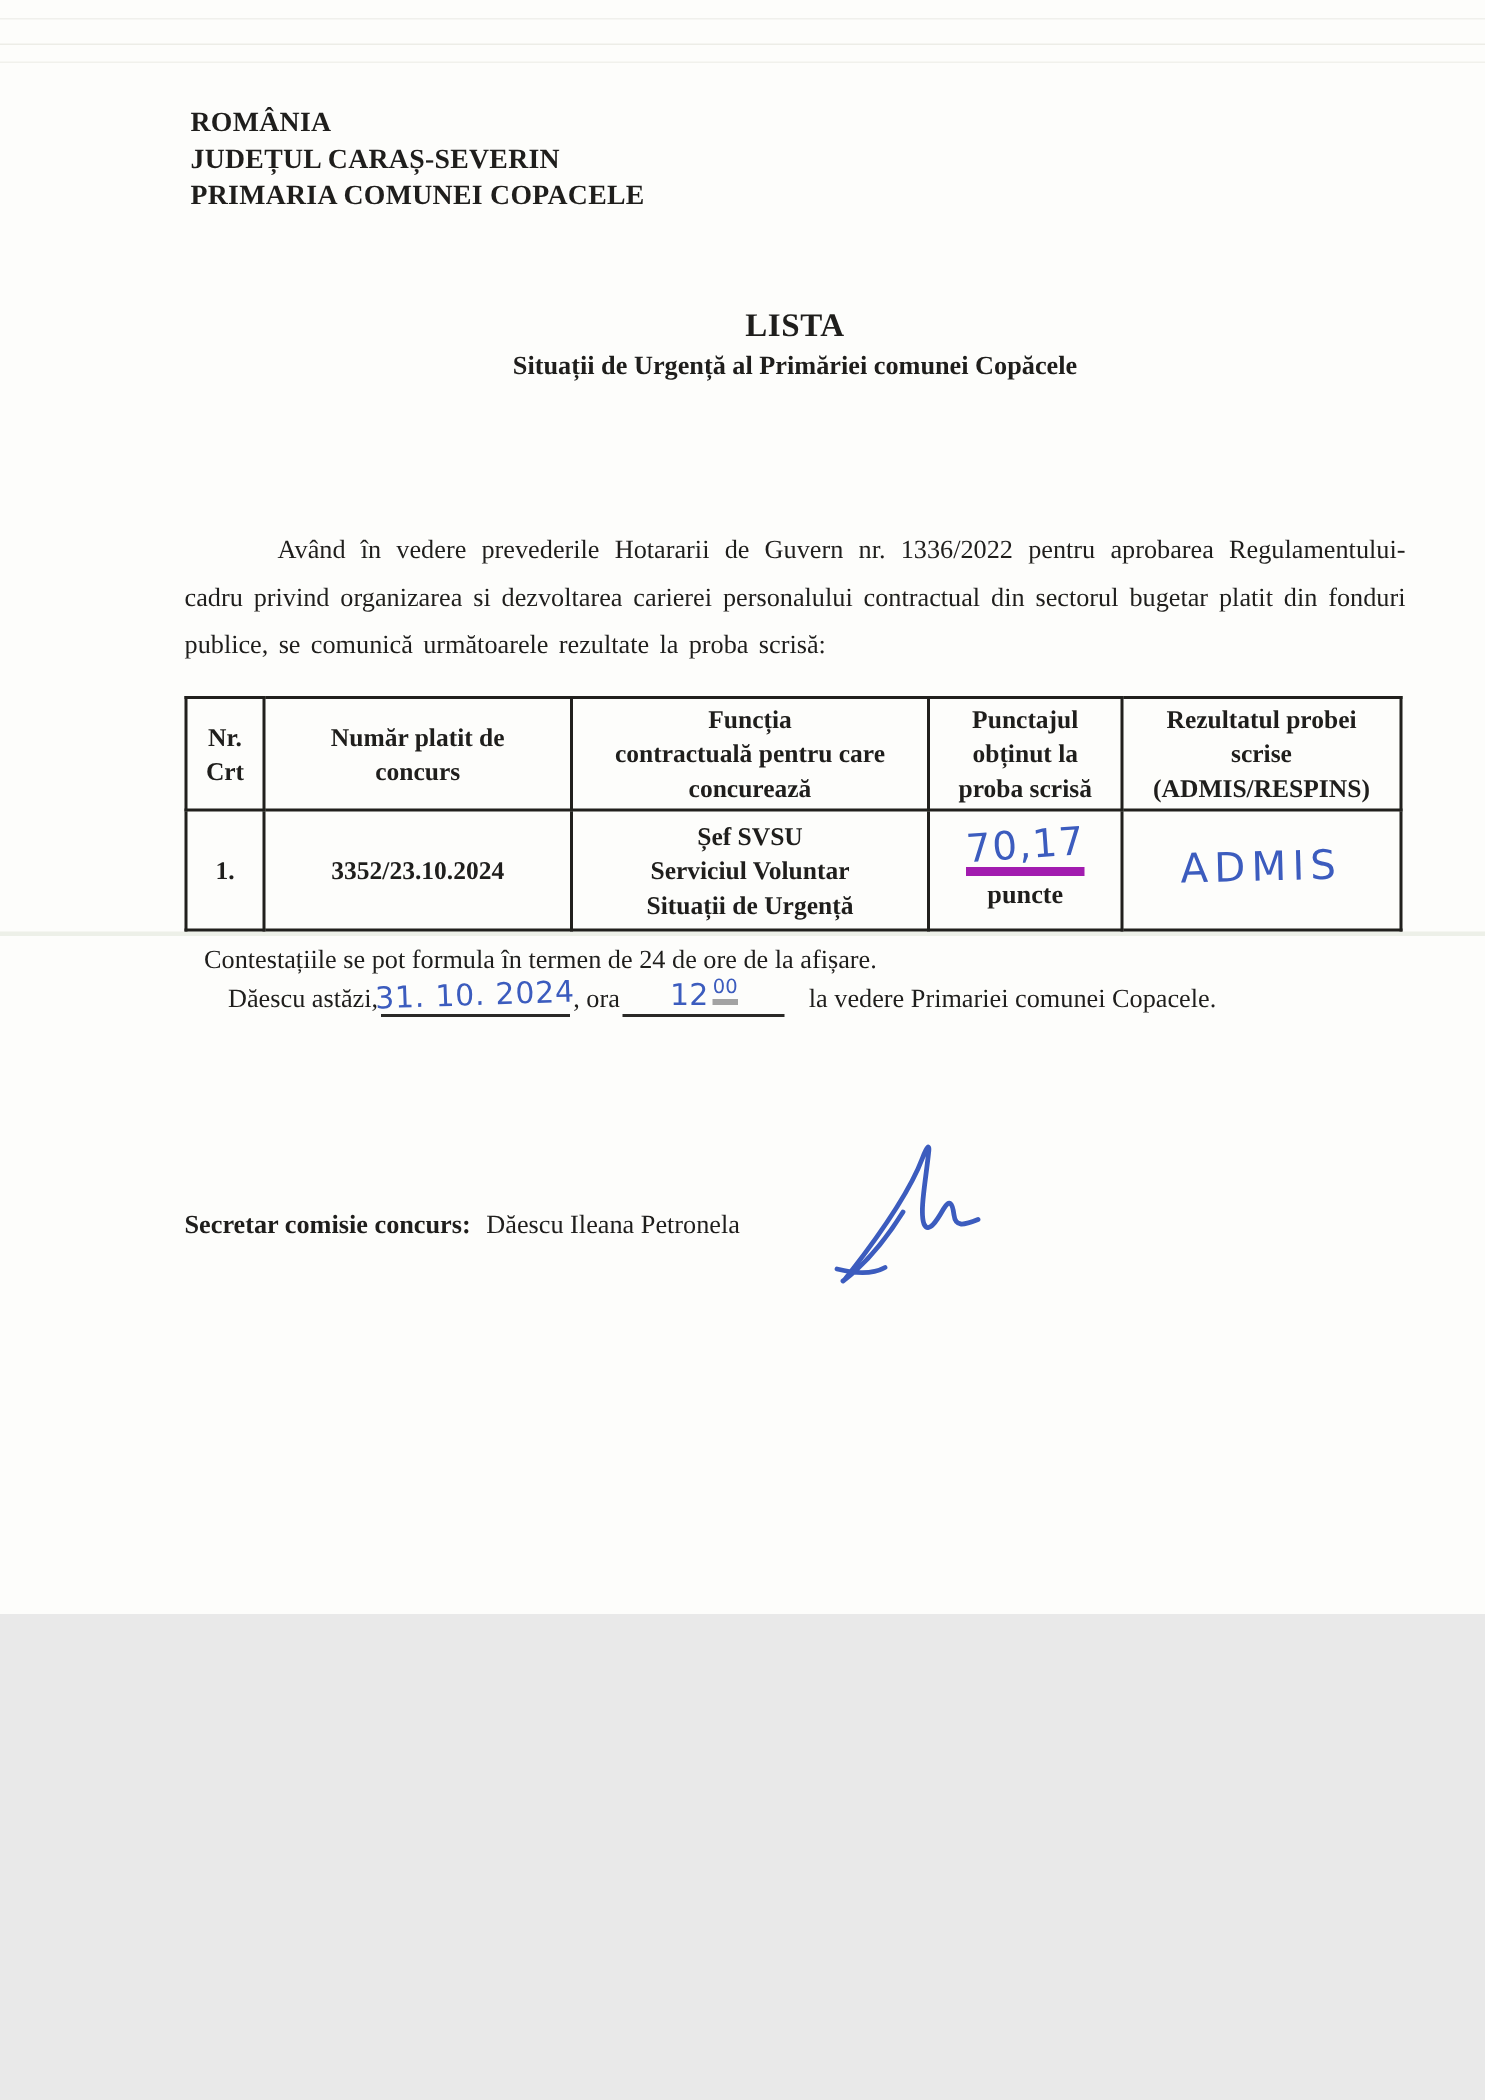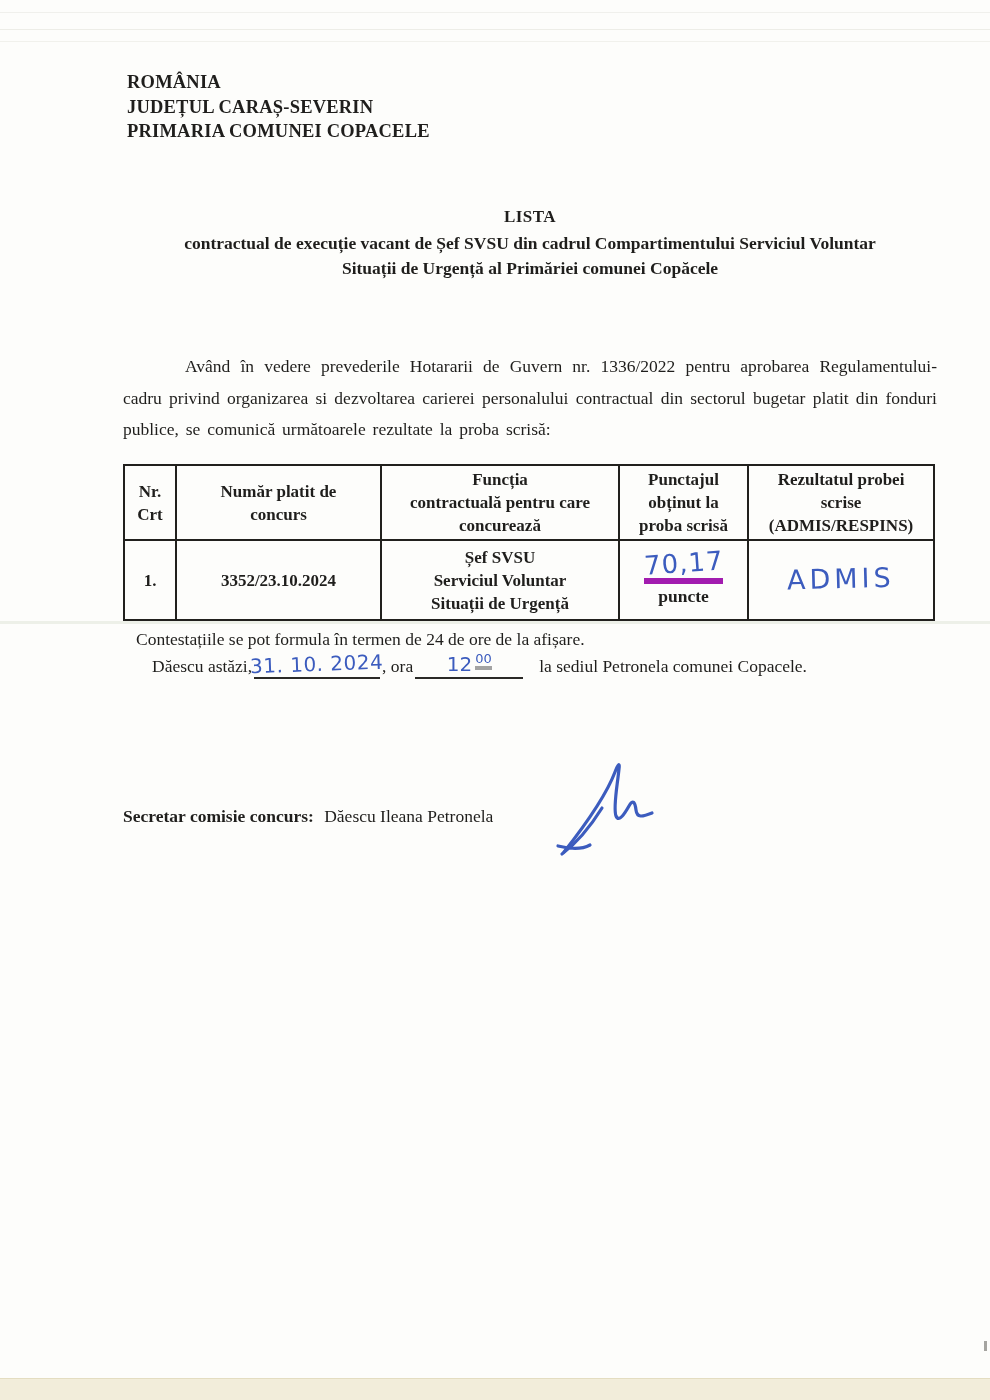--- a/index.html
+++ b/index.html
@@ -3,21 +3,21 @@
 <meta charset="utf-8">
 <style>
   html, body {
     margin: 0;
     padding: 0;
     background: #e9e9e9;
   }
   .page {
     position: relative;
     width: 990px;
-    height: 1400px;
+    height: 1076px;
     margin: 0 auto;
     background: #fdfdfb;
     overflow: hidden;
     font-family: "Liberation Serif", serif;
     color: #1f1e1c;
   }
   
   .artifact {
     position: absolute;
     left: 0;
@@ -59,21 +59,21 @@
 
   .title-block {
     position: absolute;
     left: 123px;
     top: 206px;
     width: 814px;
     text-align: center;
     font-weight: bold;
   }
   .doc-title {
-    font-size: 17px;
+    font-size: 22px;
     line-height: 22px;
     margin-bottom: 3px;
     letter-spacing: .4px;
   }
   .subtitle-line {
     font-size: 17.5px;
     line-height: 25px;
   }
 
   .intro-paragraph {
@@ -210,21 +210,20 @@
   <div class="edge-mark"></div>
 
   <div class="letterhead">
     <div>ROMÂNIA</div>
     <div>JUDEȚUL CARAȘ-SEVERIN</div>
     <div>PRIMARIA COMUNEI COPACELE</div>
   </div>
 
   <div class="title-block">
     <div class="doc-title">LISTA</div>
-    <div class="subtitle-line">contractual de execuție vacant de Șef SVSU din cadrul Compartimentului Serviciul Voluntar</div>
     <div class="subtitle-line">Situații de Urgență al Primăriei comunei Copăcele</div>
   </div>
 
   <div class="intro-paragraph">Având în vedere prevederile Hotararii de Guvern nr. 1336/2022 pentru aprobarea Regulamentului-cadru privind organizarea si dezvoltarea carierei personalului contractual din sectorul bugetar platit din fonduri publice, se comunică următoarele rezultate la proba scrisă:</div>
 
   <table class="results">
     <colgroup>
       <col style="width:52px">
       <col style="width:205px">
       <col style="width:238px">
@@ -284,21 +283,21 @@
 
   <div class="posted-line">
     <span>Dăescu astăzi,</span>
     <span class="blank date-blank">
       <span class="hw hw-date">31. 10. 2024</span>
     </span>
     <span>,  ora</span>
     <span class="blank time-blank">
       <span class="hw hw-time"><span>12</span><span class="hw-time-sup">00</span></span>
     </span>
-    <span class="posted-suffix">la sediul Petronela comunei Copacele.</span>
+    <span class="posted-suffix">la vedere Primariei comunei Copacele.</span>
   </div>
 
   <div class="secretary-line">
     <span class="secretary-label">Secretar comisie concurs:</span>
     <span class="secretary-name">Dăescu Ileana Petronela</span>
   </div>
 
   <svg class="signature" viewBox="0 0 120 115" fill="none">
     <path d="M16 102 C 38 74, 58 46, 67 22 C 70 14, 72 12, 71 19 C 69 38, 65 58, 68 66 C 71 73, 77 63, 81 56 C 85 49, 87 52, 88 60 C 89 68, 94 67, 104 63" stroke="#3c5cbe" stroke-width="3.2" stroke-linecap="round" stroke-linejoin="round"></path>
     <path d="M54 58 C 44 74, 30 92, 14 104 M10 96 C 22 99, 33 100, 42 95" stroke="#3c5cbe" stroke-width="3.2" stroke-linecap="round" stroke-linejoin="round"></path>

